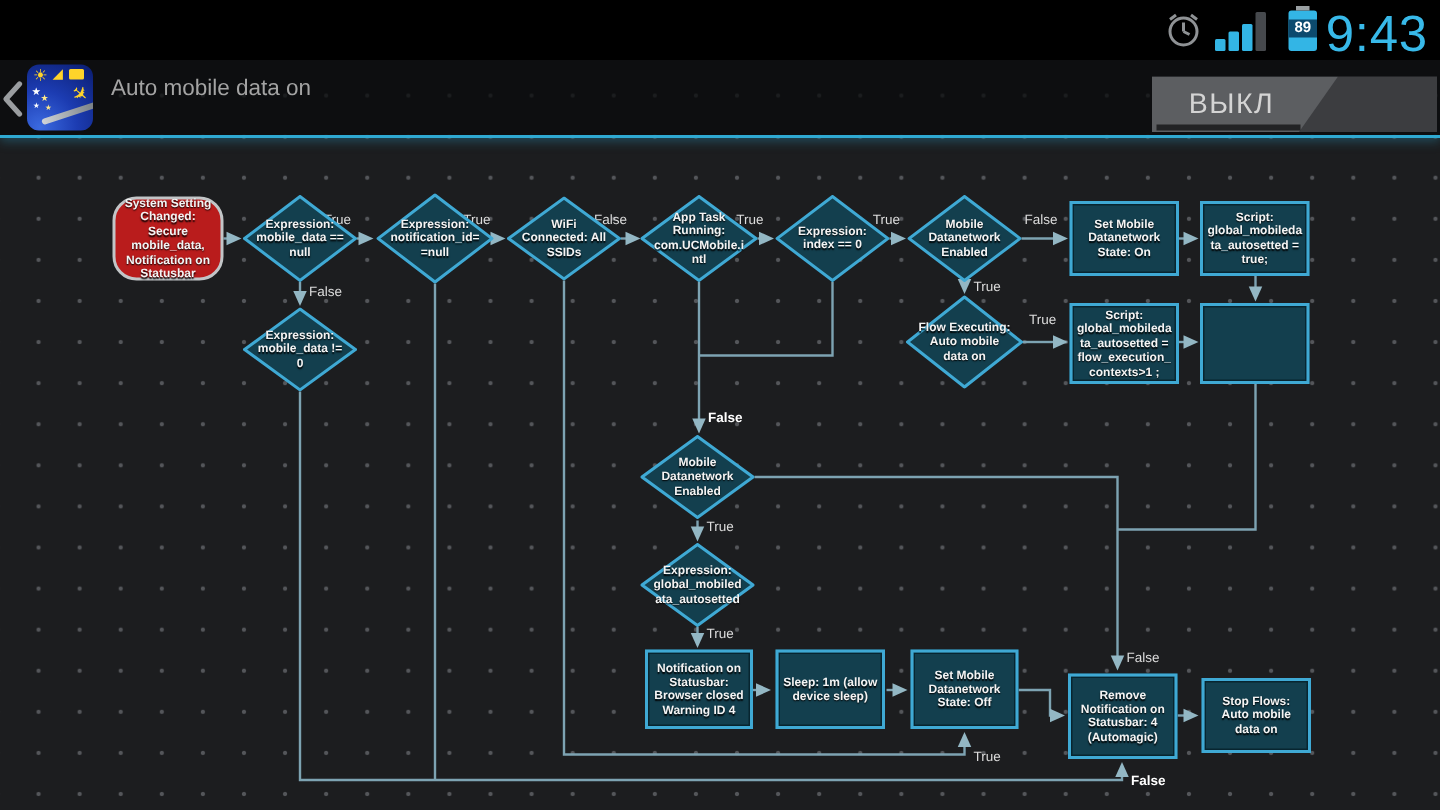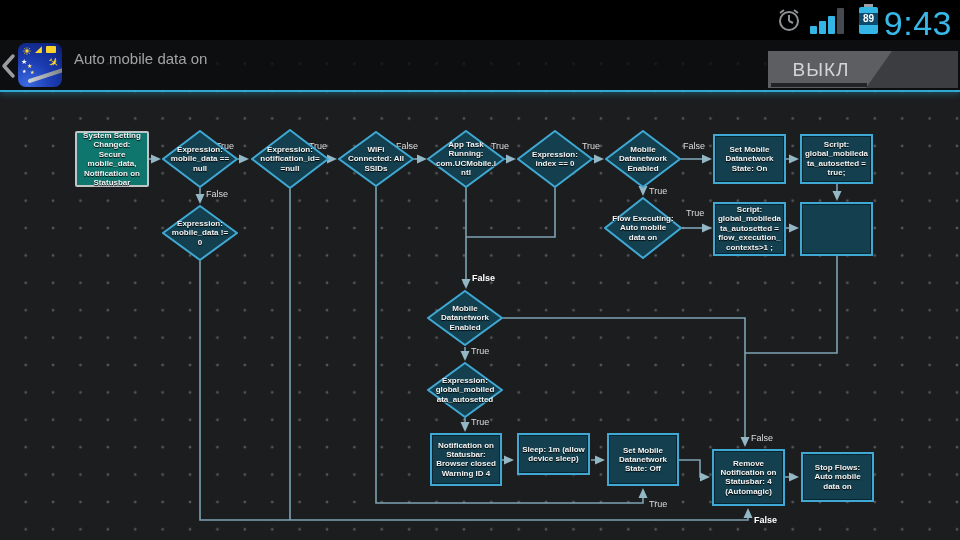--- a/index.html
+++ b/index.html
@@ -40,21 +40,21 @@
   #flow-toggle .txt{position:absolute;left:0;top:0;width:106px;height:37px;text-align:center;line-height:37px;
         color:#d4d4d4;font-size:19px;letter-spacing:1px;}
   
   #edges{position:absolute;left:0;top:0;width:960px;height:540px;z-index:5;pointer-events:none;}
   #nodes{position:absolute;left:0;top:0;width:960px;height:540px;z-index:6;}
   .node{position:absolute;box-sizing:border-box;color:#f4f4f4;font-size:8px;font-weight:bold;
         text-align:center;line-height:1.18;cursor:pointer;}
   .node .lbl{position:absolute;left:4%;top:50%;width:92%;transform:translateY(-50%);
         overflow-wrap:anywhere;text-shadow:0 1px 1px #000;}
   .node.rect{background:#133f4e;border:2px solid #3fa9d4;box-shadow:inset 0 0 0 1px rgba(0,20,28,.6);}
-  .node.rounded{background:#0f766e;border:2px solid #c2c5c7;border-radius:2px;}
+  .node.rounded{background:#b91c1c;border:2px solid #c2c5c7;border-radius:16px;}
   .node.diamond .lbl{left:9%;width:82%;}
   .node.diamond svg{position:absolute;left:0;top:0;}
 </style>
 </head>
 <body>
 
 <div id="page">
 
   <div id="canvas"></div>
 
@@ -196,21 +196,21 @@
       </div>
       <div class="node diamond" style="left: 427px; top: 362px; width: 76px; height: 56px;">
         <svg width="76" height="56">
           <polygon points="38,1 75,28 38,55 1,28" fill="#133f4e" stroke="#3fa9d4" stroke-width="2"></polygon>
         </svg>
         <div class="lbl">Expression: global_mobiledata_autosetted</div>
       </div>
       <div class="node rect" style="left: 430px; top: 433px; width: 72px; height: 53px;">
         <div class="lbl">Notification on Statusbar: Browser closed Warning ID 4</div>
       </div>
-      <div class="node rect" style="left: 517px; top: 433px; width: 73px; height: 42px;">
+      <div class="node rect" style="left: 517px; top: 433px; width: 73px; height: 53px;">
         <div class="lbl">Sleep: 1m (allow device sleep)</div>
       </div>
       <div class="node rect" style="left: 607px; top: 433px; width: 72px; height: 53px;">
         <div class="lbl">Set Mobile Datanetwork State: Off</div>
       </div>
       <div class="node rect" style="left: 712px; top: 449px; width: 73px; height: 57px; padding-left: 37px;">
         <div class="lbl">Remove Notification on Statusbar: 4 (Automagic)</div>
       </div>
       <div class="node rect" style="left: 801px; top: 452px; width: 73px; height: 50px;">
         <div class="lbl">Stop Flows: Auto mobile data on</div>

